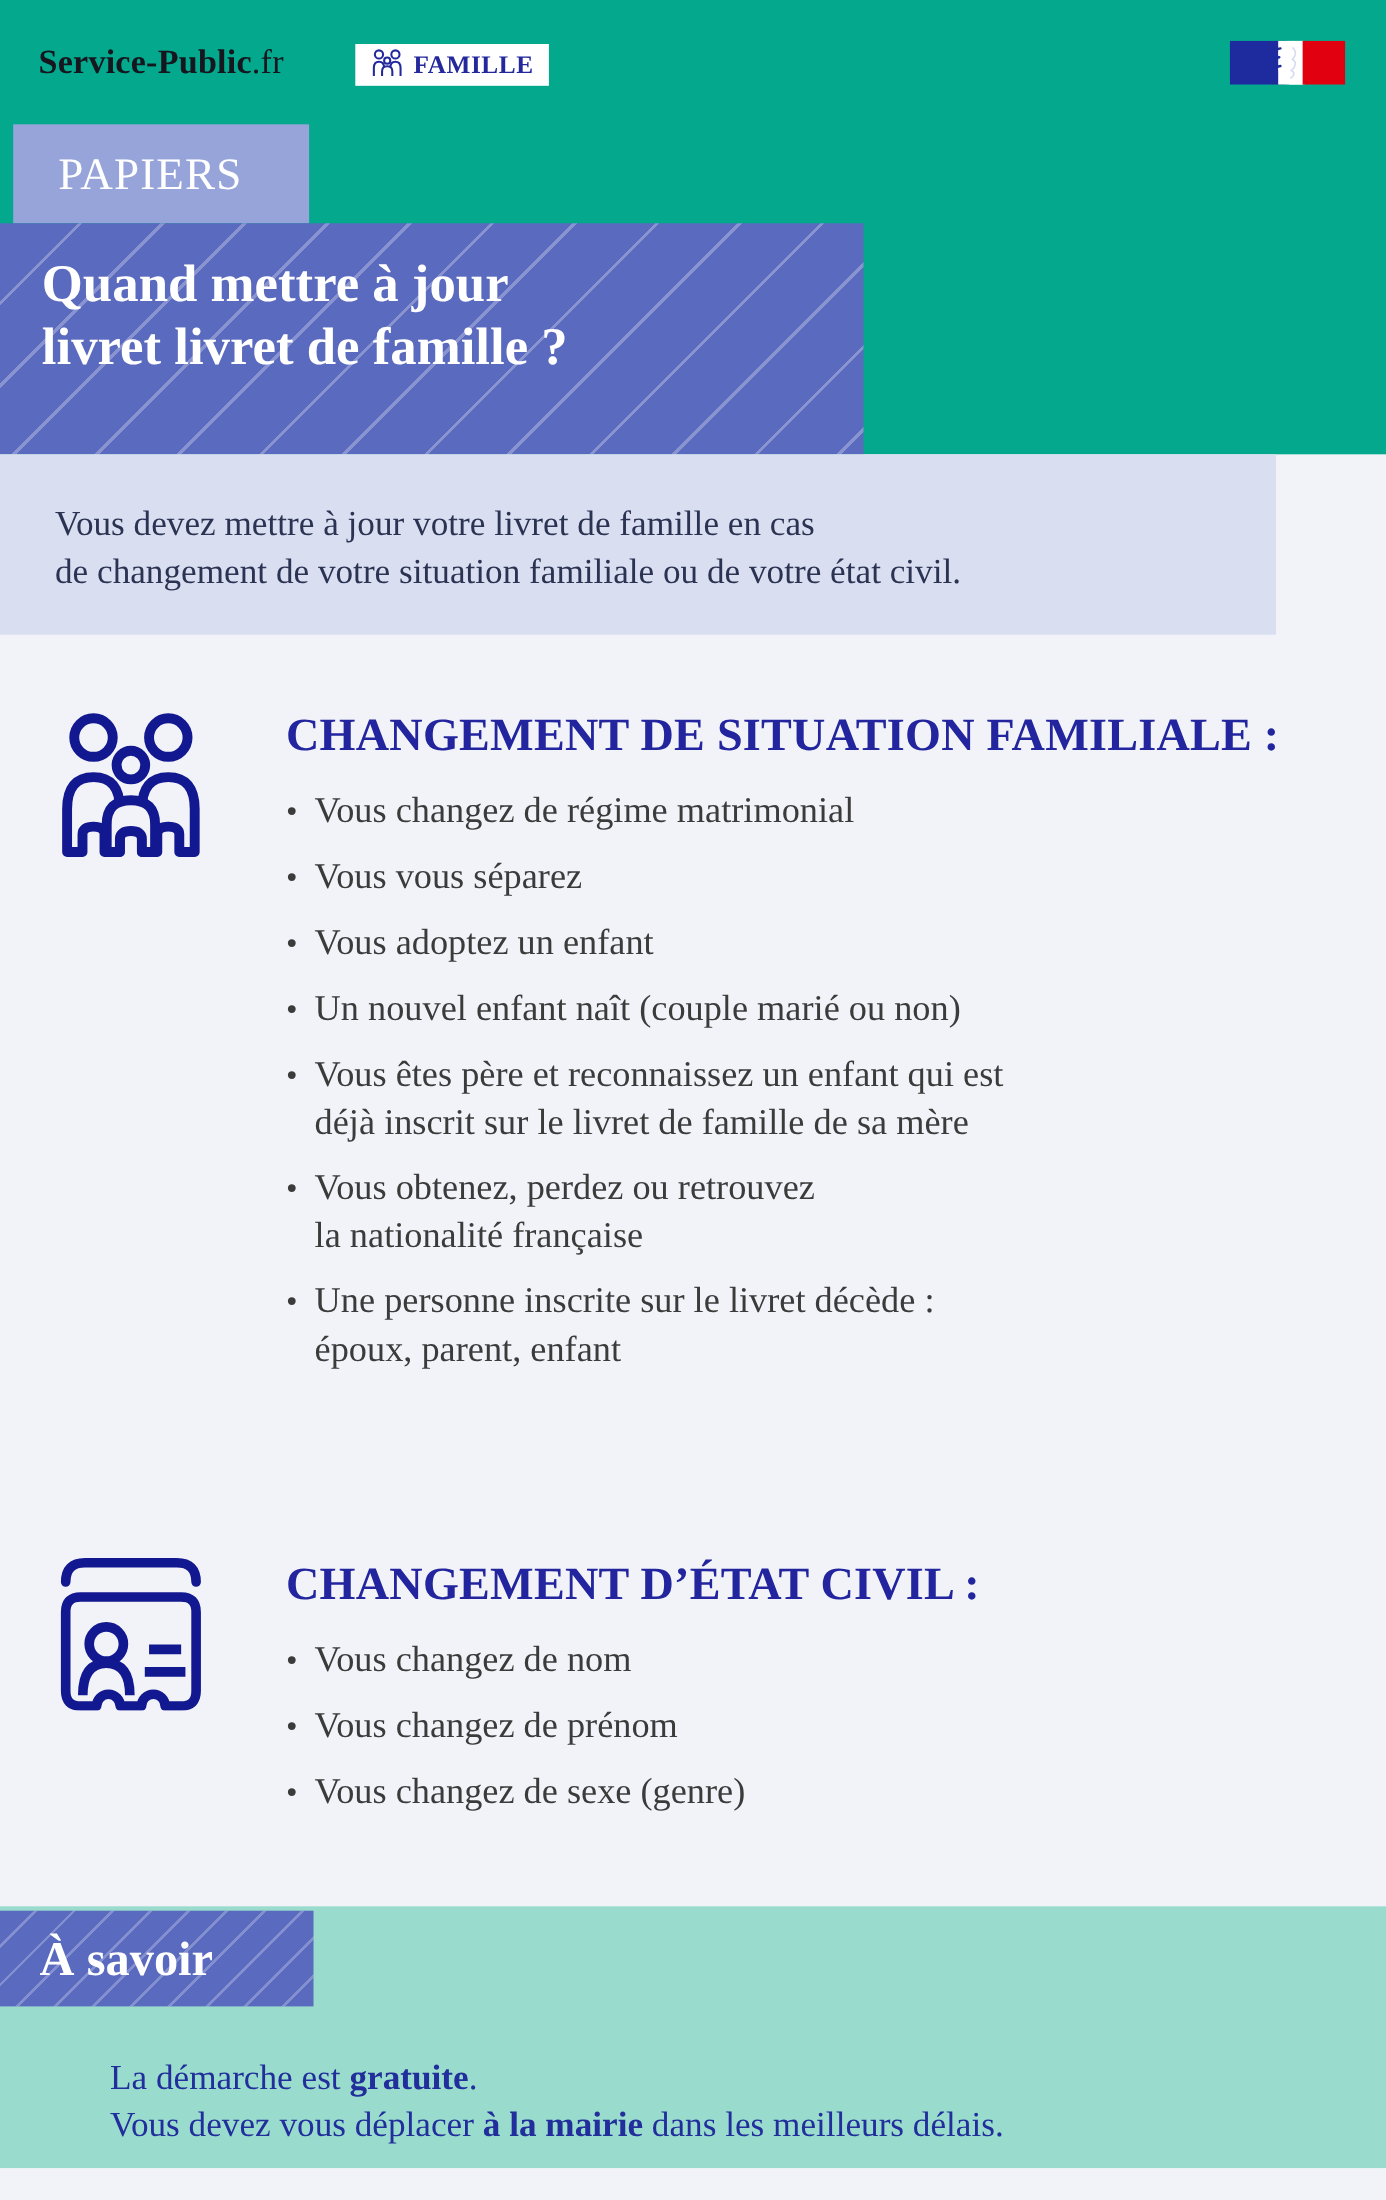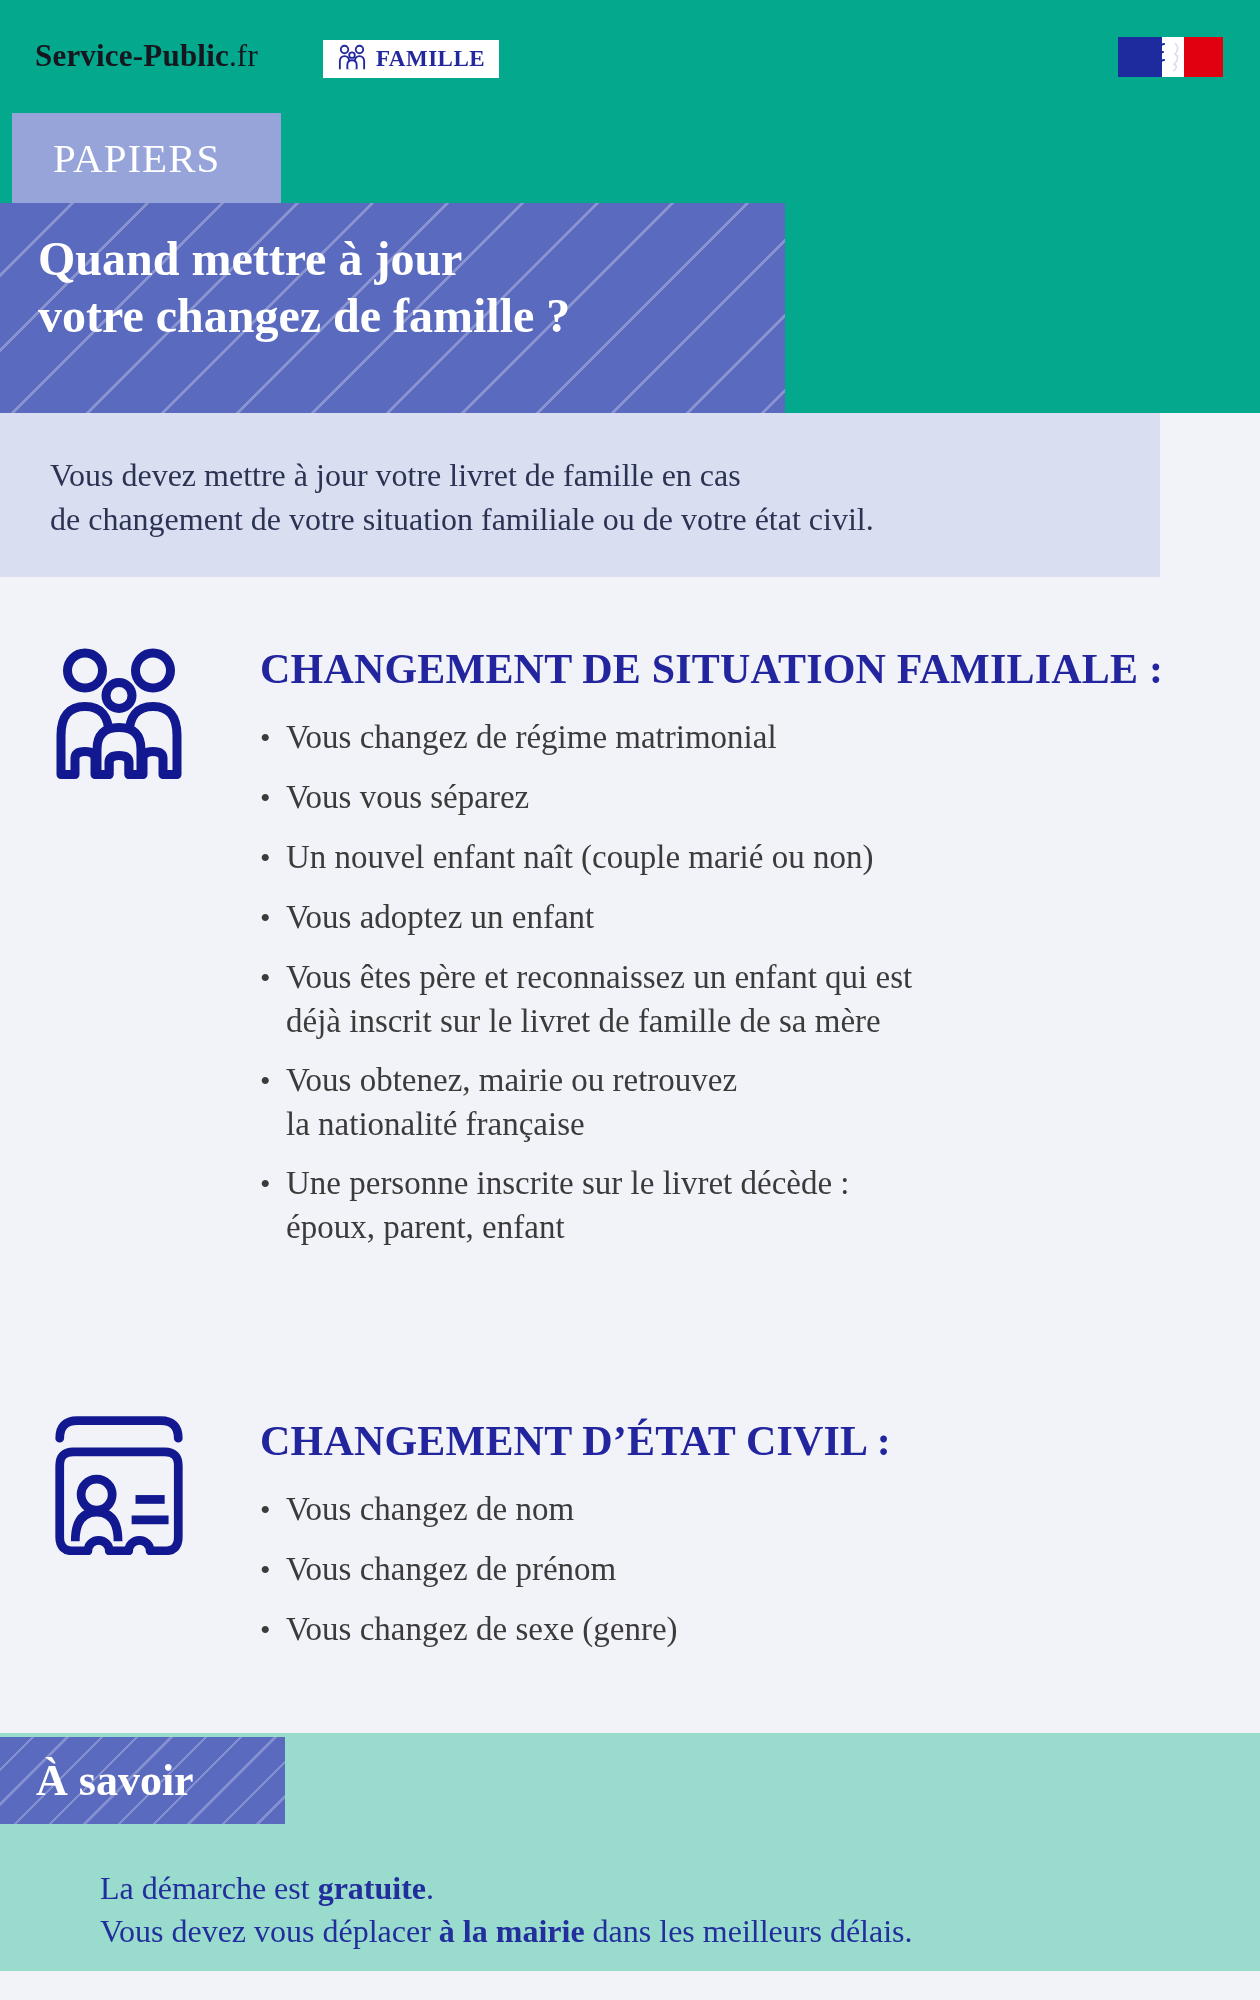--- a/index.html
+++ b/index.html
@@ -125,21 +125,21 @@
         <path d="M34,26 L46,23"></path>
       </g>
       <path d="M57,6 C61,10 60,14 57,17 C61,19 60,24 56,27 C60,29 58,33 55,34" fill="none" stroke="#d8dcef" stroke-width="1.5"></path>
     </svg>
   </div>
 
   <div class="papiers-box">PAPIERS</div>
 
   <div class="title-band">
     <div>Quand mettre à jour</div>
-    <div>votre changez de famille ?</div>
+    <div>livret livret de famille ?</div>
   </div>
 
   <div class="intro-band">
     <div>Vous devez mettre à jour votre livret de famille en cas</div>
     <div>de changement de votre situation familiale ou de votre état civil.</div>
   </div>
 
   <div class="section-icon icon-1">
     <svg width="142" height="142" viewBox="0 0 142 135">
       <circle class="stroke" cx="37" cy="27" r="17.5"></circle>
@@ -156,34 +156,34 @@
       <li>
           <span class="dot"></span>
           <span class="bullet-text">Vous changez de régime matrimonial</span>
         </li>
       <li>
           <span class="dot"></span>
           <span class="bullet-text">Vous vous séparez</span>
         </li>
       <li>
           <span class="dot"></span>
+          <span class="bullet-text">Vous adoptez un enfant</span>
+        </li>
+      <li>
+          <span class="dot"></span>
           <span class="bullet-text">Un nouvel enfant naît (couple marié ou non)</span>
-        </li>
-      <li>
-          <span class="dot"></span>
-          <span class="bullet-text">Vous adoptez un enfant</span>
         </li>
       <li>
           <span class="dot"></span>
           <span class="bullet-text">Vous êtes père et reconnaissez un enfant qui est
 déjà inscrit sur le livret de famille de sa mère</span>
         </li>
       <li>
           <span class="dot"></span>
-          <span class="bullet-text">Vous obtenez, mairie ou retrouvez
+          <span class="bullet-text">Vous obtenez, perdez ou retrouvez
 la nationalité française</span>
         </li>
       <li>
           <span class="dot"></span>
           <span class="bullet-text">Une personne inscrite sur le livret décède :
 époux, parent, enfant</span>
         </li>
     </ul>
   </div>
 

